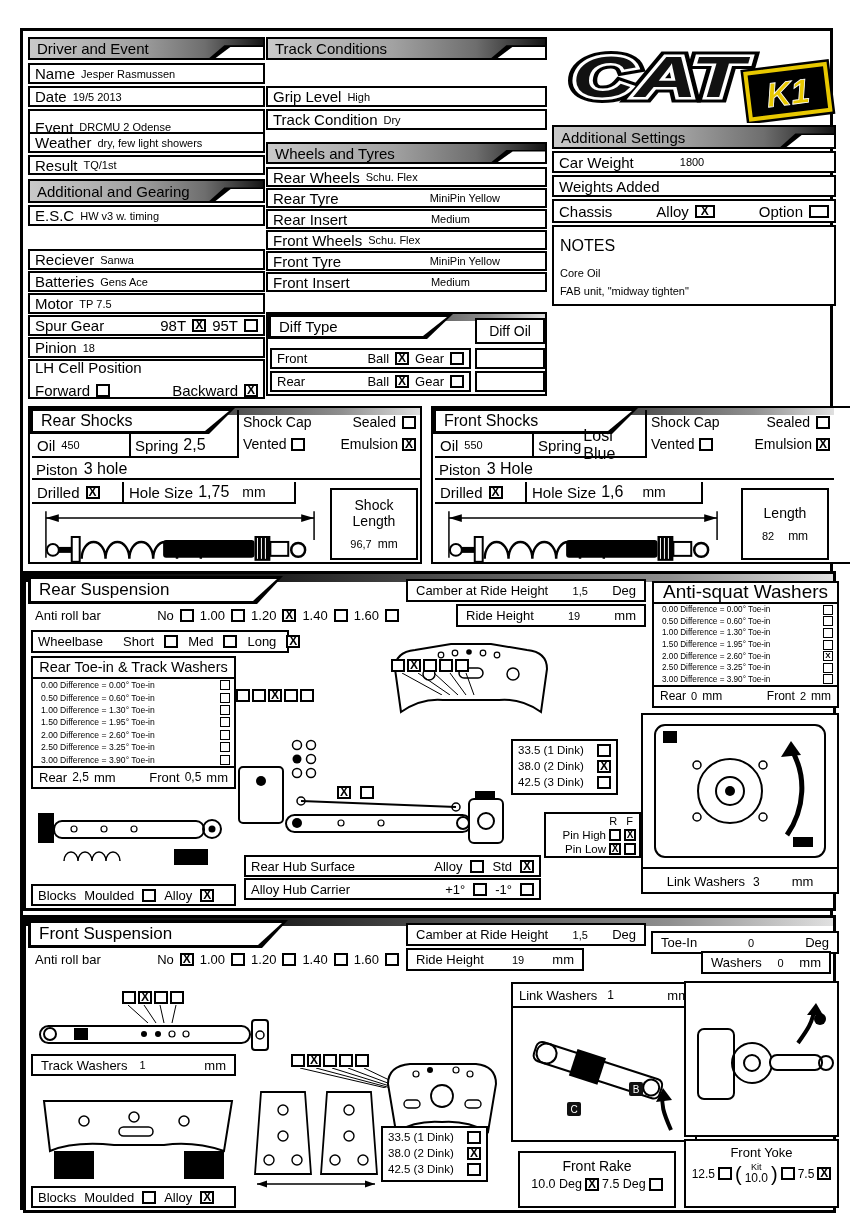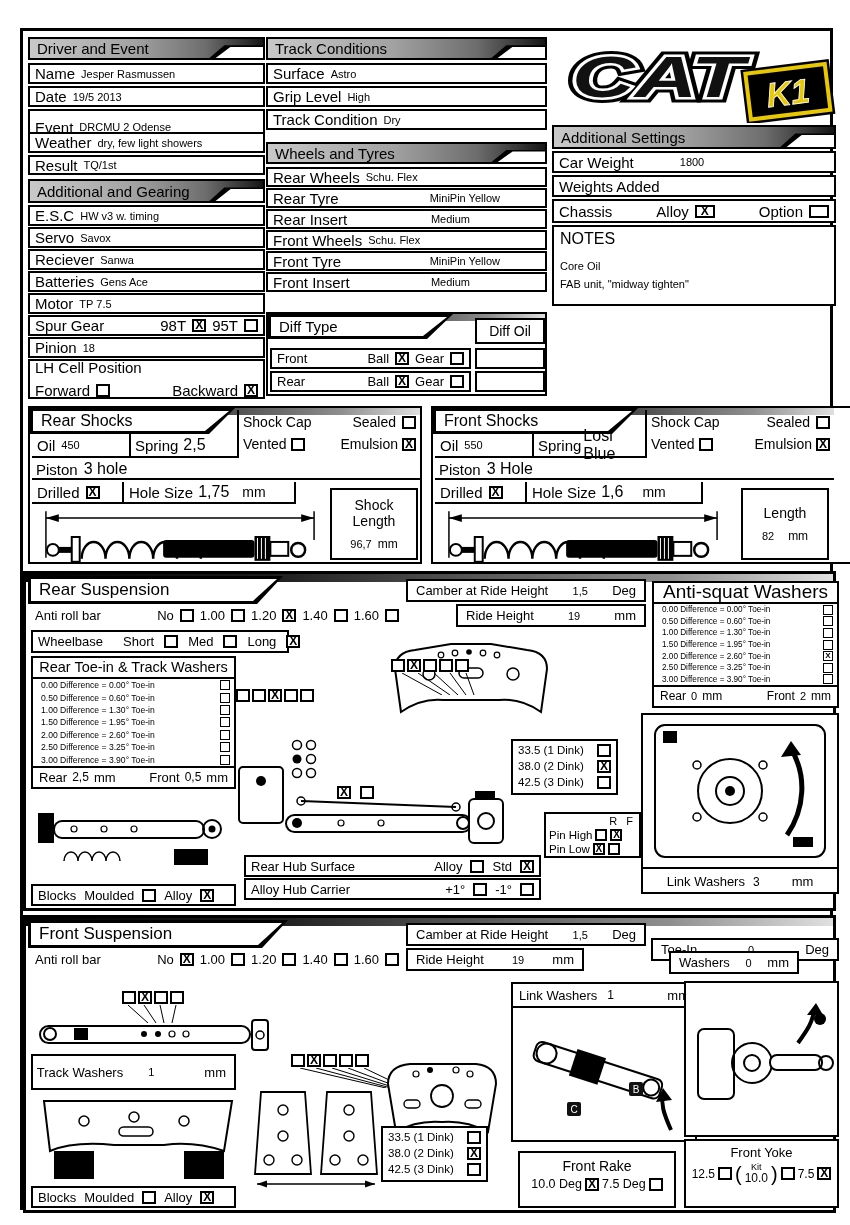--- a/index.html
+++ b/index.html
@@ -22,21 +22,21 @@
 .gradbar{position:absolute;background:linear-gradient(90deg,#000,#1c1c1c 30%,#8f8f8f 80%,#e0e0e0)}
 .bigbox{position:absolute;border:3px solid #000;box-sizing:border-box;background:#fff}
 .listbox{position:absolute;border:2px solid #000;background:#fff;box-sizing:border-box}
 .boxtitle{font-size:19px;text-align:center;border-bottom:2px solid #000;height:19px;line-height:18px;white-space:nowrap;overflow:hidden}
 .mrow{display:flex;align-items:center;justify-content:space-between;padding:0 4px 0 8px;height:12.4px}
 .mtxt{white-space:nowrap;font-size:8.6px}
 .footerrow{display:flex;align-items:center;gap:5px;border-top:2px solid #000;font-size:13px;padding:0 6px;height:19px;white-space:nowrap}
 .footerrow .vval{font-size:12px}
 .drow{display:flex;justify-content:space-between;align-items:center;font-size:11.5px;height:16px;padding:0 3px;white-space:nowrap}
 .pinhdr{display:flex;justify-content:flex-end;gap:9px;font-size:11px;padding-right:3px;height:13px}
-.pinrow{display:flex;align-items:center;gap:3px;font-size:11.5px;height:14px;white-space:nowrap}
+.pinrow{display:flex;justify-content:flex-end;align-items:center;gap:3px;font-size:11.5px;height:14px;white-space:nowrap}
 .bar{position:absolute;border:2px solid #000;background:#fff;display:flex;align-items:center;justify-content:space-between;padding:0 8px;box-sizing:border-box;font-size:13px;white-space:nowrap}
 .bar .vval{font-size:11px}
 .yrow{display:flex;align-items:center;justify-content:center;gap:3px;font-size:12px;white-space:nowrap}
 .kit{display:inline-flex;flex-direction:column;align-items:center;line-height:1}
 .kit .ktop{font-size:9px}
 .kit .kbot{font-size:12px}
 .paren{font-size:20px;line-height:1}
 svg{display:block}
 .ln{stroke:#000;fill:none}
 </style>
@@ -69,24 +69,20 @@
       <span class="val">TQ/1st</span>
     </div>
 
   <div class="ghdr" style="left:5px;top:148px;width:237px;height:24px">
       <span>Additional and Gearing</span>
     </div>
   <div class="cell" style="left:5px;top:174px;width:237px;height:21px">
       <span class="lbl">E.S.C</span>
       <span class="val">HW v3 w. timing</span>
     </div>
-  <div class="cell" style="left:5px;top:196px;width:237px;height:21px">
-      <span class="lbl">Servo</span>
-      <span class="val">Savox</span>
-    </div>
   <div class="cell" style="left:5px;top:218px;width:237px;height:21px">
       <span class="lbl">Reciever</span>
       <span class="val">Sanwa</span>
     </div>
   <div class="cell" style="left:5px;top:240px;width:237px;height:21px">
       <span class="lbl">Batteries</span>
       <span class="val">Gens Ace</span>
     </div>
   <div class="cell" style="left:5px;top:262px;width:237px;height:21px">
       <span class="lbl">Motor</span>
@@ -108,24 +104,20 @@
       <span class="lbl" style="width:100%">LH Cell Position</span>
       <span class="lbl">Forward</span>
       <span class="cb"></span>
       <span class="grow"></span>
       <span class="lbl">Backward</span>
       <span class="cb">X</span>
     </div>
 
   <div class="ghdr" style="left:243px;top:6px;width:281px;height:23px">
       <span>Track Conditions</span>
-    </div>
-  <div class="cell" style="left:243px;top:32px;width:281px;height:21px">
-      <span class="lbl">Surface</span>
-      <span class="val">Astro</span>
     </div>
   <div class="cell" style="left:243px;top:55px;width:281px;height:21px">
       <span class="lbl">Grip Level</span>
       <span class="val">High</span>
     </div>
   <div class="cell" style="left:243px;top:78px;width:281px;height:21px">
       <span class="lbl">Track Condition</span>
       <span class="val">Dry</span>
     </div>
 
@@ -213,21 +205,21 @@
     </div>
   <div class="cell" style="left:529px;top:168px;width:284px;height:24px">
       <span class="lbl">Chassis</span>
       <span class="grow"></span>
       <span class="lbl">Alloy</span>
       <span class="cb" style="width:20px">X</span>
       <span class="grow"></span>
       <span class="lbl">Option</span>
       <span class="cb" style="width:20px"></span>
     </div>
-  <div class="cell" style="left:529px;top:194px;width:284px;height:81px;flex-direction:column;align-items:flex-start;justify-content:flex-start;padding:3px 6px">
+  <div class="cell" style="left:529px;top:194px;width:284px;height:81px;flex-direction:column;align-items:flex-start;justify-content:flex-start;padding:10px 6px">
     <span style="font-size:16px">NOTES</span>
     <span style="font-size:11px;margin-top:6px">Core Oil</span>
     <span style="font-size:11px">FAB unit, "midway tighten"</span>
   </div>
 
   <div class="listbox" style="left:5px;top:375px;width:394px;height:158px">
     <div class="gradbar" style="left:0;top:0;width:390px;height:7px"></div>
     <div class="tflag" style="left:0px;top:0px;width:205px;height:26px">
         <span>Rear Shocks</span>
       </div>
@@ -639,21 +631,21 @@
   <div class="bigbox" style="left:0px;top:884px;width:813px;height:298px">
     <div class="gradbar" style="left:0;top:0;width:807px;height:8px"></div>
     <div class="tflag" style="left:2px;top:2px;width:260px;height:28px">
         <span style="font-size:17px">Front Suspension</span>
       </div>
     <div class="bar" style="left:380px;top:5px;width:240px;height:23px">
         <span>Camber at Ride Height</span>
         <span class="vval">1,5</span>
         <span>Deg</span>
       </div>
-    <div class="bar" style="left:625px;top:20px;width:188px;height:23px">
+    <div class="bar" style="left:625px;top:13px;width:188px;height:23px">
         <span>Toe-In</span>
         <span class="vval">0</span>
         <span>Deg</span>
       </div>
     <div class="abs" style="left:5px;top:30px;width:372px;height:23px;display:flex;align-items:center;gap:6px;font-size:13px;padding:0 4px;box-sizing:border-box">
       <span>Anti roll bar</span>
         <span class="grow"></span>
       <span>No</span>
         <span class="cb">X</span>
       <span>1.00</span>
@@ -663,21 +655,21 @@
       <span>1.40</span>
         <span class="cb"></span>
       <span>1.60</span>
         <span class="cb"></span>
     </div>
     <div class="bar" style="left:380px;top:30px;width:178px;height:23px">
         <span>Ride Height</span>
         <span class="vval">19</span>
         <span>mm</span>
       </div>
-    <div class="bar" style="left:643px;top:33px;width:130px;height:23px">
+    <div class="bar" style="left:675px;top:33px;width:130px;height:23px">
         <span>Washers</span>
         <span class="vval">0</span>
         <span>mm</span>
       </div>
 
     <span class="cb" style="position:absolute;left:96px;top:73px"></span>
     <span class="cb" style="position:absolute;left:112px;top:73px">X</span>
     <span class="cb" style="position:absolute;left:128px;top:73px"></span>
     <span class="cb" style="position:absolute;left:144px;top:73px"></span>
     <svg class="abs" style="left:100px;top:87px" width="70" height="18" viewBox="0 0 70 18">
@@ -690,21 +682,21 @@
       <rect x="6" y="12" width="210" height="17" rx="8.5" fill="#fff" stroke="#000" stroke-width="2"></rect>
       <circle cx="16" cy="20" r="6" fill="none" stroke="#000" stroke-width="2"></circle>
       <circle cx="110" cy="20" r="3" fill="#000"></circle>
         <circle cx="124" cy="20" r="3" fill="#000"></circle>
         <circle cx="138" cy="20" r="3" fill="none" stroke="#000" stroke-width="1.2"></circle>
         <circle cx="152" cy="20" r="3" fill="none" stroke="#000" stroke-width="1.2"></circle>
       <rect x="40" y="14" width="14" height="12" fill="#000"></rect>
       <rect x="218" y="6" width="16" height="30" rx="3" fill="#fff" stroke="#000" stroke-width="2"></rect>
         <circle cx="226" cy="21" r="4" fill="none" stroke="#000" stroke-width="1.5"></circle>
     </svg>
-    <div class="bar" style="left:5px;top:136px;width:205px;height:36px;justify-content:flex-end;gap:25px">
+    <div class="bar" style="left:5px;top:136px;width:205px;height:22px;justify-content:space-between;gap:12px">
         <span>Track Washers</span>
         <span class="vval">1</span>
         <span class="grow"></span>
         <span>mm</span>
       </div>
 
     <span class="cb" style="position:absolute;left:265px;top:136px"></span>
     <span class="cb" style="position:absolute;left:281px;top:136px">X</span>
     <span class="cb" style="position:absolute;left:297px;top:136px"></span>
     <span class="cb" style="position:absolute;left:313px;top:136px"></span>

